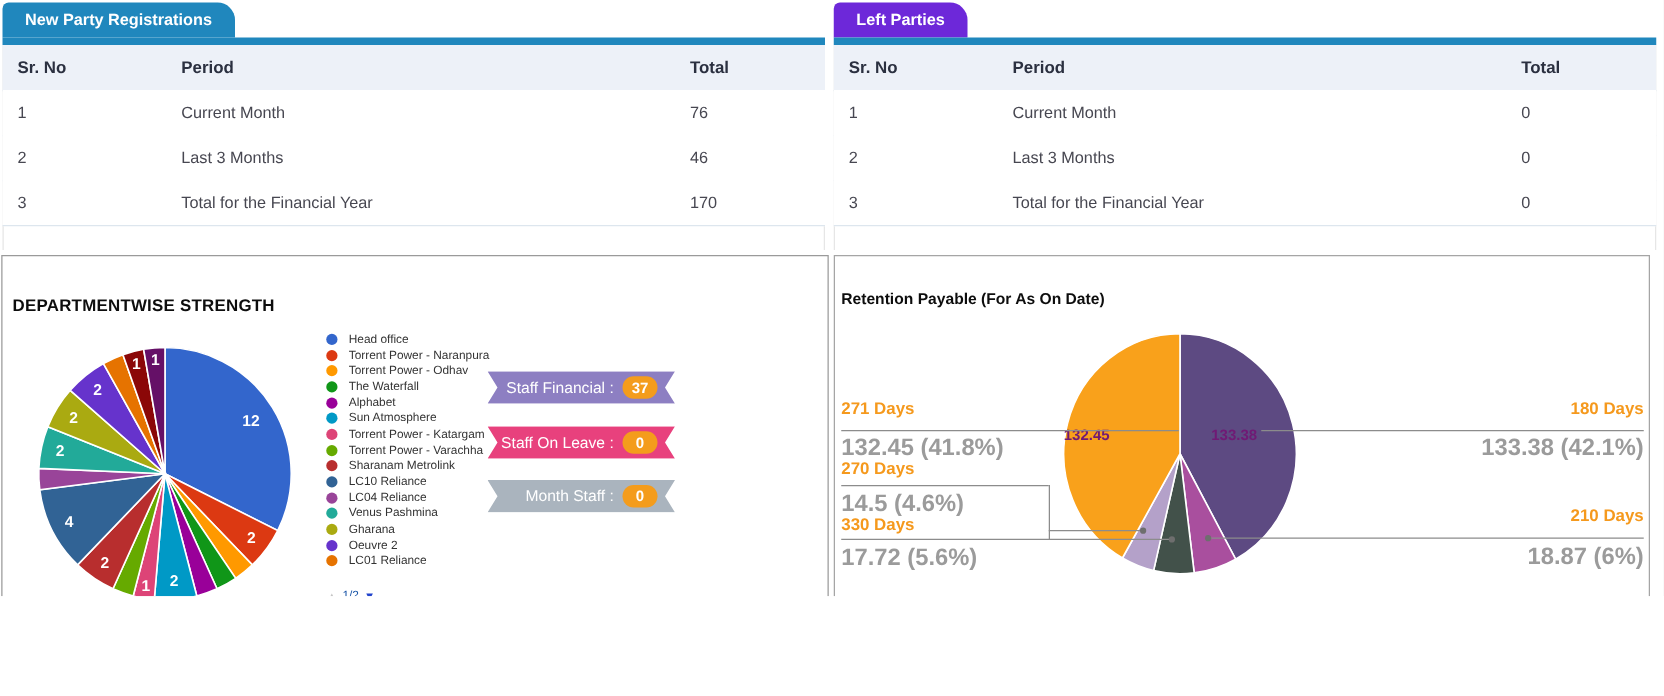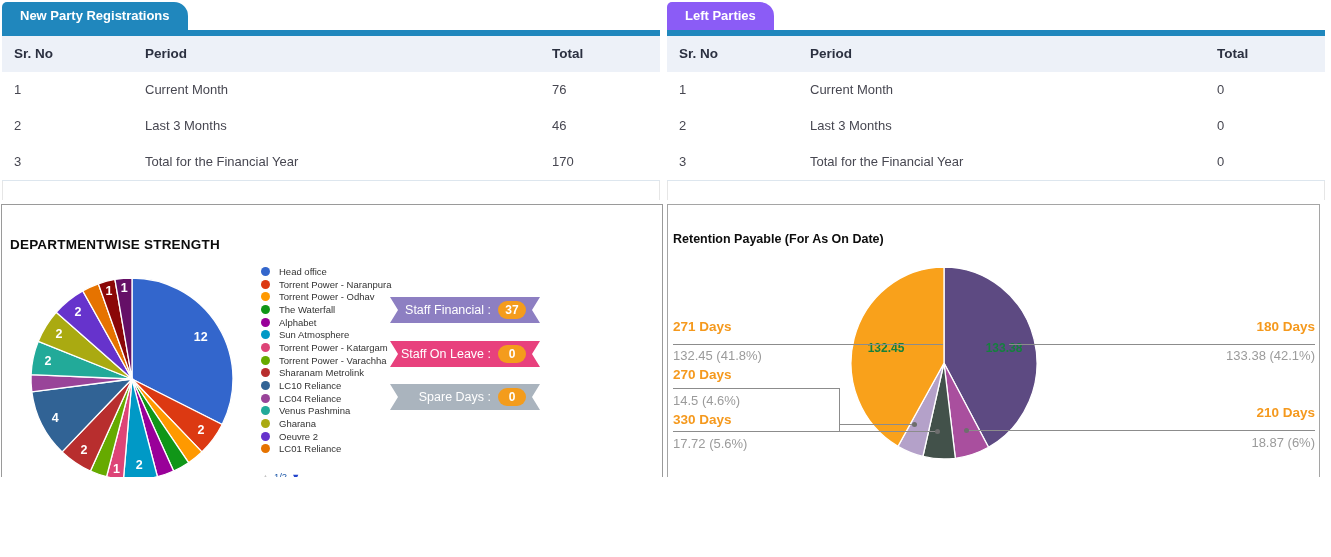--- a/index.html
+++ b/index.html
@@ -37,25 +37,25 @@
   #leg-down{color:#2244cc;font-size:9px;cursor:pointer;}
   
   .ribbon{position:absolute;left:388px;width:150px;height:26px;display:flex;align-items:center;
           justify-content:flex-end;gap:7px;padding-right:14px;box-sizing:border-box;
           color:#fff;font-size:12.5px;
           clip-path:polygon(0 0,100% 0,calc(100% - 8px) 50%,100% 100%,0 100%,8px 50%);}
   .pill{display:inline-block;min-width:14px;text-align:center;background:#f49c1c;color:#fff;
         font-weight:bold;font-size:12px;border-radius:10px;padding:2px 7px;}
   
   .co-label{position:absolute;font-size:13.5px;font-weight:bold;white-space:nowrap;}
-  .co-value{position:absolute;font-size:13px;font-weight:normal;white-space:nowrap;}
+  .co-value{position:absolute;font-size:19px;font-weight:bold;white-space:nowrap;}
   .lead{position:absolute;background:#8c8c8c;height:1px;}
   .lead.v{width:1px;height:auto;}
   .ldot{position:absolute;width:5px;height:5px;border-radius:50%;background:#6e6e6e;}
-  .inlabel{position:absolute;width:70px;text-align:center;color:#15803d;font-weight:bold;font-size:12px;}
+  .inlabel{position:absolute;width:70px;text-align:left;color:#701a75;font-weight:bold;font-size:12px;}
   .pie-svg{position:absolute;}
   
   #bottom-strip{position:absolute;left:0;top:550px;width:1331px;height:7px;background:#c9cccf;}
 </style>
 </head>
 <body>
 
 <div id="app" style="--accent:#2087bd">
 
   <div class="tpanel" style="left:2px;width:658px;">
@@ -80,21 +80,21 @@
       <span class="c3">46</span>
     </div>
     <div class="trow" style="top:142px">
       <span class="c1">3</span>
       <span class="c2">Total for the Financial Year</span>
       <span class="c3">170</span>
     </div>
   </div>
 
   <div class="tpanel" style="left:667px;width:658px;">
-    <div class="tab" style="background: #8b5cf6;">
+    <div class="tab" style="background: #6d28d9;">
       <span>Left Parties</span>
     </div>
     <div class="tabbar" style="background: rgb(32, 135, 189);"></div>
     <div class="tbody-side"></div>
     <div class="thead">
       <span class="c1">Sr. No</span>
       <span class="c2">Period</span>
       <span class="c3">Total</span>
     </div>
     <div class="trow" style="top:70px">
@@ -215,21 +215,21 @@
     </div>
     <div class="ribbon" style="top: 92px; background: rgb(141, 127, 194);">
       <span>Staff Financial :</span>
       <span class="pill" style="background: rgb(244, 156, 28);">37</span>
     </div>
     <div class="ribbon" style="top: 136px; background: rgb(232, 65, 125); justify-content: flex-end;">
       <span>Staff On Leave :</span>
       <span class="pill" style="background: rgb(244, 156, 28);">0</span>
     </div>
     <div class="ribbon" style="top: 179px; background: rgb(170, 180, 190);">
-      <span>Spare Days :</span>
+      <span>Month Staff :</span>
       <span class="pill" style="background: rgb(244, 156, 28);">0</span>
     </div>
   </div>
 
   <div class="bpanel" id="ret-panel">
     <div class="sec-title" id="ret-title">Retention Payable (For As On Date)</div>
     <svg class="pie-svg" id="ret-pie" style="left:181px;top:60px" width="190" height="196" viewBox="0 0 190 196">
         <path d="M95,98 L95.00,2.00 A93,96 0 0 1 139.51,182.29 Z" fill="#5d4a82" stroke="#fff" stroke-width="1.3"></path>
         <path d="M95,98 L139.51,182.29 A93,96 0 0 1 106.35,193.28 Z" fill="#a94f9e" stroke="#fff" stroke-width="1.3"></path>
         <path d="M95,98 L106.35,193.28 A93,96 0 0 1 73.88,191.49 Z" fill="#42514a" stroke="#fff" stroke-width="1.3"></path>

